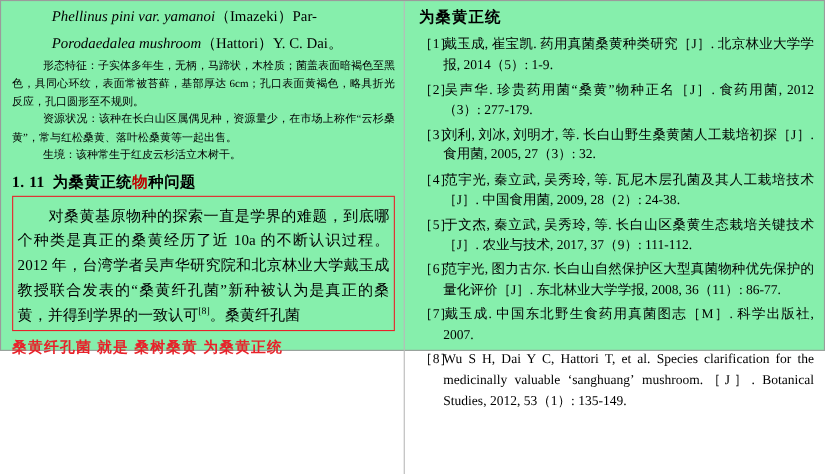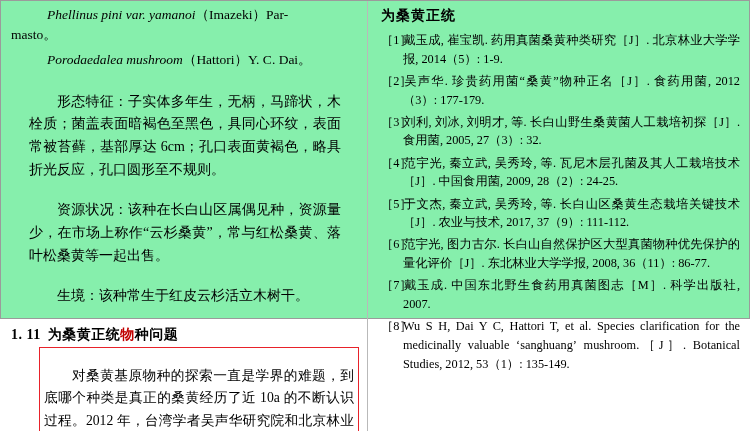--- a/index.html
+++ b/index.html
@@ -60,49 +60,48 @@
   .sci-line i {
     font-style: italic;
   }
   .sci-cont {
     font-size: 13.5px;
     line-height: 1.55;
     text-indent: 0;
     margin-top: -1px;
   }
   .body-p {
-    font-size: 14px;
+    font-size: 10px;
     line-height: 1.62;
     text-align: justify;
     text-indent: 28px;
-    margin: 18px;
+    margin: 0;
   }
   .gap-sm { height: 4px; }
   .gap-xs { height: 2px; }
 
   .heading {
     font-size: 14px;
     font-weight: bold;
     margin: 7px 0 2px 0;
     letter-spacing: 0.5px;
   }
   .heading .num {
     margin-right: 7px;
     margin-top: 40px;
   }
   .heading .hl {
     color: #c00000;
   }
 
   .redbox {
     border: 1.6px solid #e8222a;
-    padding: 17px 4px 3px 4px;
+    padding: 7px 4px 3px 4px;
     margin-top: 3px;
     box-sizing: border-box;
-    margin-left: 28px;
   }
   .redbox p {
     margin: 0;
     font-size: 13.7px;
     line-height: 1.62;
     text-align: justify;
     text-indent: 28px;
   }
   .sup {
     font-size: 9px;
@@ -150,21 +149,20 @@
 
 <div class="page">
 
   <div class="column-divider"></div>
 
   <div class="left-col">
 
     <div class="sci-line">
       <i>Phellinus pini var. yamanoi</i><span>（Imazeki）Par-</span>
     </div>
-    <div class="sci-line sci-cont">masto。</div>
 
     <div class="gap-sm"></div>
 
     <div class="sci-line">
       <i>Porodaedalea mushroom</i><span>（Hattori）Y. C. Dai。</span>
     </div>
 
     <div class="gap-xs"></div>
 
     <p class="body-p">形态特征：子实体多年生，无柄，马蹄状，木栓质；菌盖表面暗褐色至黑色，具同心环纹，表面常被苔藓，基部厚达 6cm；孔口表面黄褐色，略具折光反应，孔口圆形至不规则。</p>
@@ -183,27 +181,27 @@
   </div>
 
   <div class="right-col">
     <div class="ref-title">为桑黄正统</div>
 
     <div class="ref-list">
       <div class="ref-item">
         <span class="tag">［1］</span><span>戴玉成, 崔宝凯. 药用真菌桑黄种类研究［J］. 北京林业大学学报, 2014（5）: 1-9.</span>
       </div>
       <div class="ref-item">
-        <span class="tag">［2］</span><span>吴声华. 珍贵药用菌“桑黄”物种正名［J］. 食药用菌, 2012（3）: 177-179.</span>
+        <span class="tag">［2］</span><span>吴声华. 珍贵药用菌“桑黄”物种正名［J］. 食药用菌, 2012（3）: 277-179.</span>
       </div>
       <div class="ref-item">
         <span class="tag">［3］</span><span>刘利, 刘冰, 刘明才, 等. 长白山野生桑黄菌人工栽培初探［J］. 食用菌, 2005, 27（3）: 32.</span>
       </div>
       <div class="ref-item">
-        <span class="tag">［4］</span><span>范宇光, 秦立武, 吴秀玲, 等. 瓦尼木层孔菌及其人工栽培技术［J］. 中国食用菌, 2009, 28（2）: 24-25.</span>
+        <span class="tag">［4］</span><span>范宇光, 秦立武, 吴秀玲, 等. 瓦尼木层孔菌及其人工栽培技术［J］. 中国食用菌, 2009, 28（2）: 24-38.</span>
       </div>
       <div class="ref-item">
         <span class="tag">［5］</span><span>于文杰, 秦立武, 吴秀玲, 等. 长白山区桑黄生态栽培关键技术［J］. 农业与技术, 2017, 37（9）: 111-112.</span>
       </div>
       <div class="ref-item">
         <span class="tag">［6］</span><span>范宇光, 图力古尔. 长白山自然保护区大型真菌物种优先保护的量化评价［J］. 东北林业大学学报, 2008, 36（11）: 86-77.</span>
       </div>
       <div class="ref-item">
         <span class="tag">［7］</span><span>戴玉成. 中国东北野生食药用真菌图志［M］. 科学出版社, 2007.</span>
       </div>

